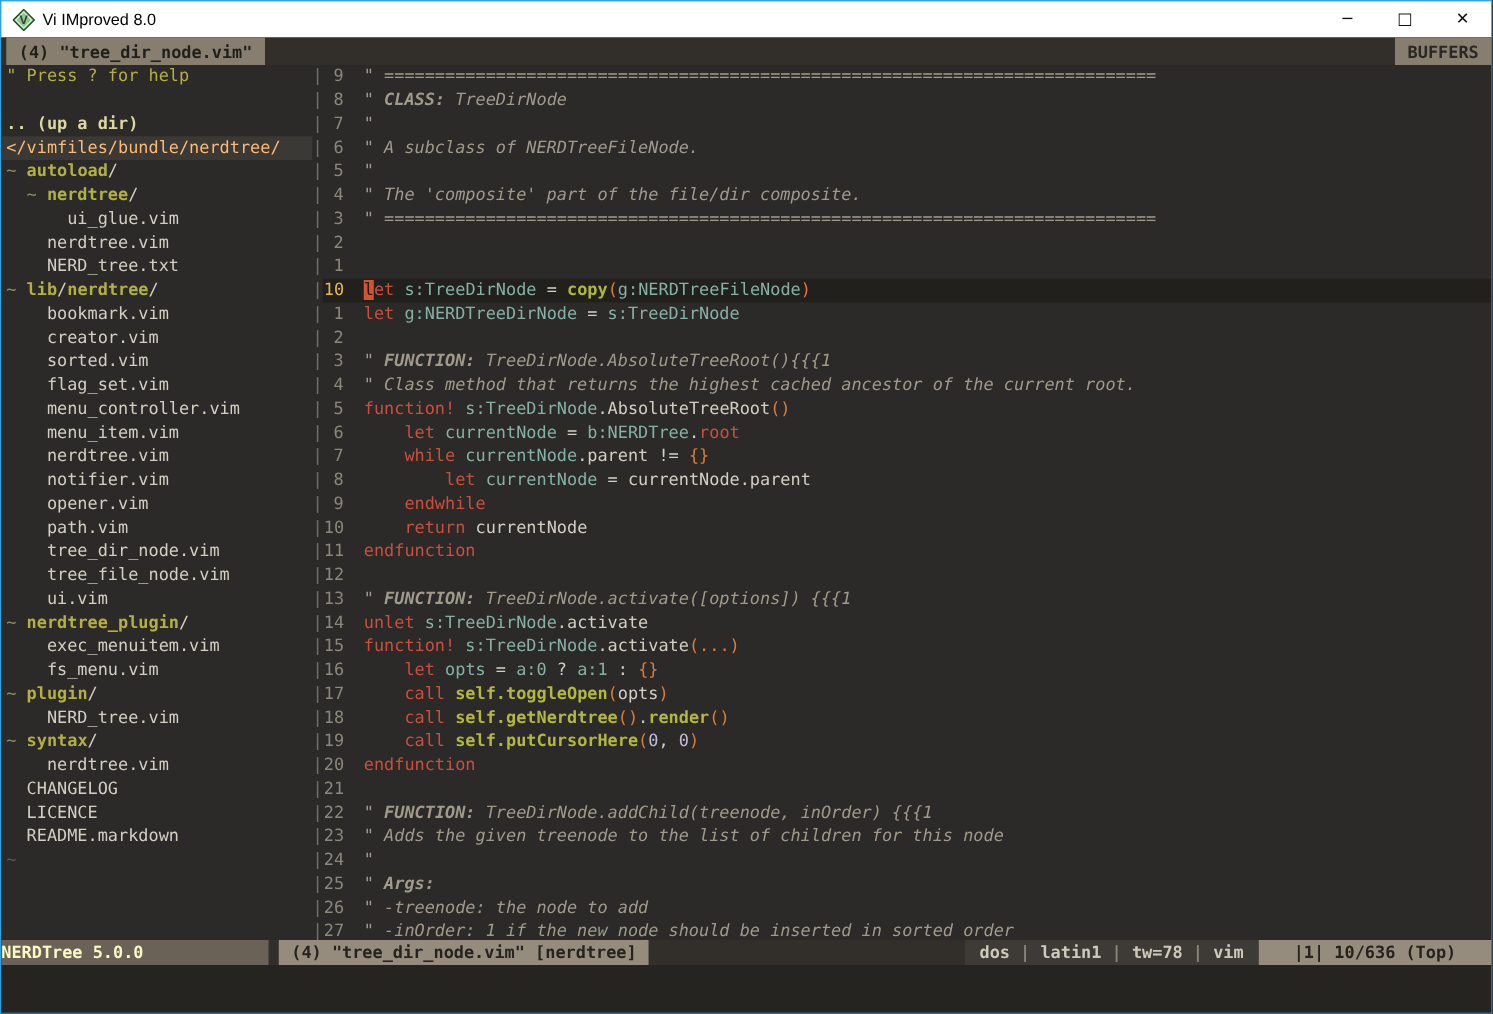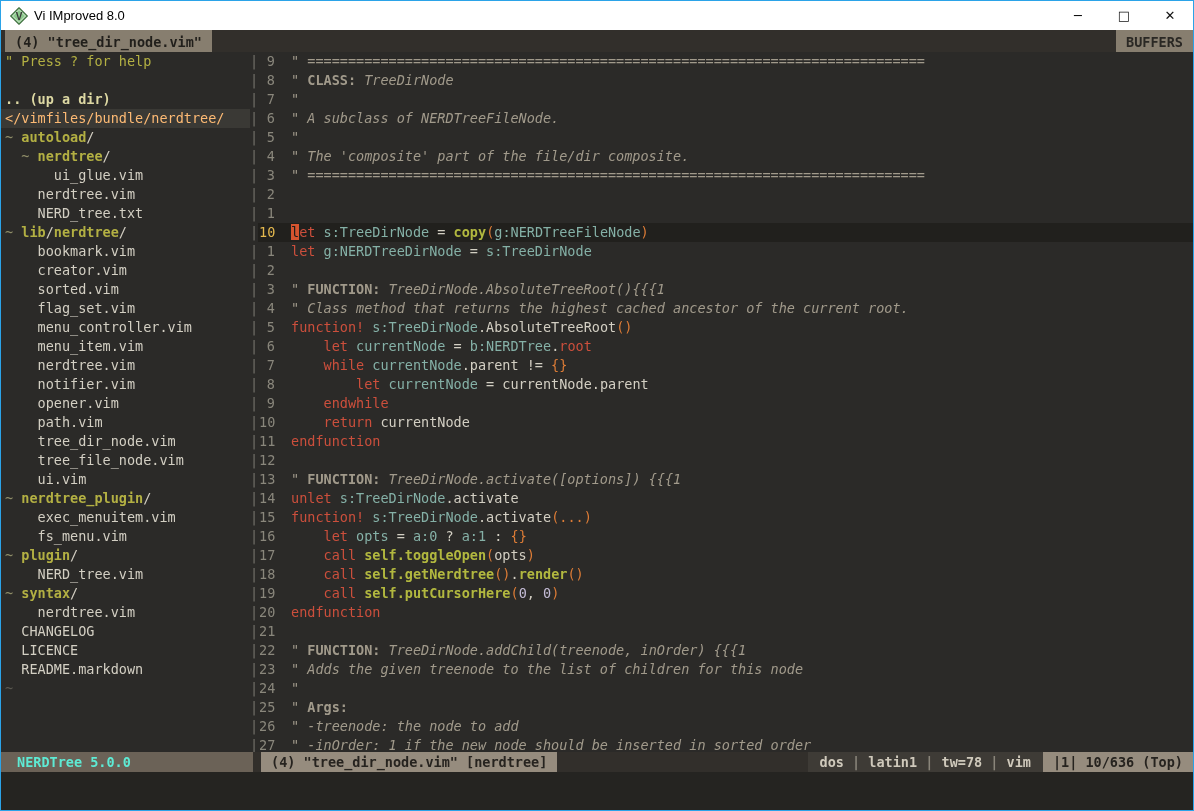--- a/index.html
+++ b/index.html
@@ -42,39 +42,39 @@
 
   
   .c-help { color:#b3b043; }
   .c-up   { color:#ddd8a3; font-weight:bold; }
   .c-root { color:#fdba74; }
   .c-dir  { color:#b3b043; font-weight:bold;margin-top:17px; }
   .c-dim  { color:#8f8d68; }
   .c-fg   { color:#d3cfc3; }
   .c-nontext { color:#5a5850; }
   .c-cm   { color:#a19a8b; font-style:italic; }
-  .c-cmb  { color:#a19a8b; font-weight:bold; }
+  .c-cmb  { color:#a19a8b; font-style:italic; font-weight:bold; }
   .c-kw   { color:#cc4f3c; }
   .c-id   { color:#85b1a7; }
   .c-fn   { color:#b2b83f; font-weight:bold; }
   .c-par  { color:#dd7c36; }
   .c-num  { color:#c4bcd6; }
   .c-cur  { background:#d5542f; color:#1d1c19; }
 
   
   .statusline { height:20px; display:flex; align-items:stretch; flex:none;
                 font-size:13.5px; font-weight:bold; background:#322f2b; }
-  .st-left { width:252px; flex:none; background:#6b6257; color:#5eead4;
-             padding:0 16px; line-height:20px; white-space:pre; }
+  .st-left { width:214px; flex:none; background:#6b6257; color:#fef9c3;
+             padding:0 0; line-height:20px; white-space:pre; }
   .st-gap { width:8px; flex:none; background:#322f2b; }
   .st-active { background:#968c7e; color:#26231f; padding:0 10px; line-height:20px; white-space:pre; }
   .st-fill { flex:1; background:#322f2b; }
   .st-flags { background:#3e3b36; color:#cfc9bb; padding:0 12px; line-height:20px; white-space:pre; }
   .st-flags .pipe { color:#8a857a; }
-  .st-info { background:#968c7e; color:#26231f; padding:0 10px; line-height:20px; white-space:pre; }
+  .st-info { background:#968c7e; color:#26231f; padding:0 28px; line-height:20px; white-space:pre; }
 
   .cmdline { flex:1; background:#252421; }
 </style>
 </head>
 <body>
 
 <div class="window">
 
   <div class="titlebar">
     <svg class="icon" viewBox="0 0 18 18">

